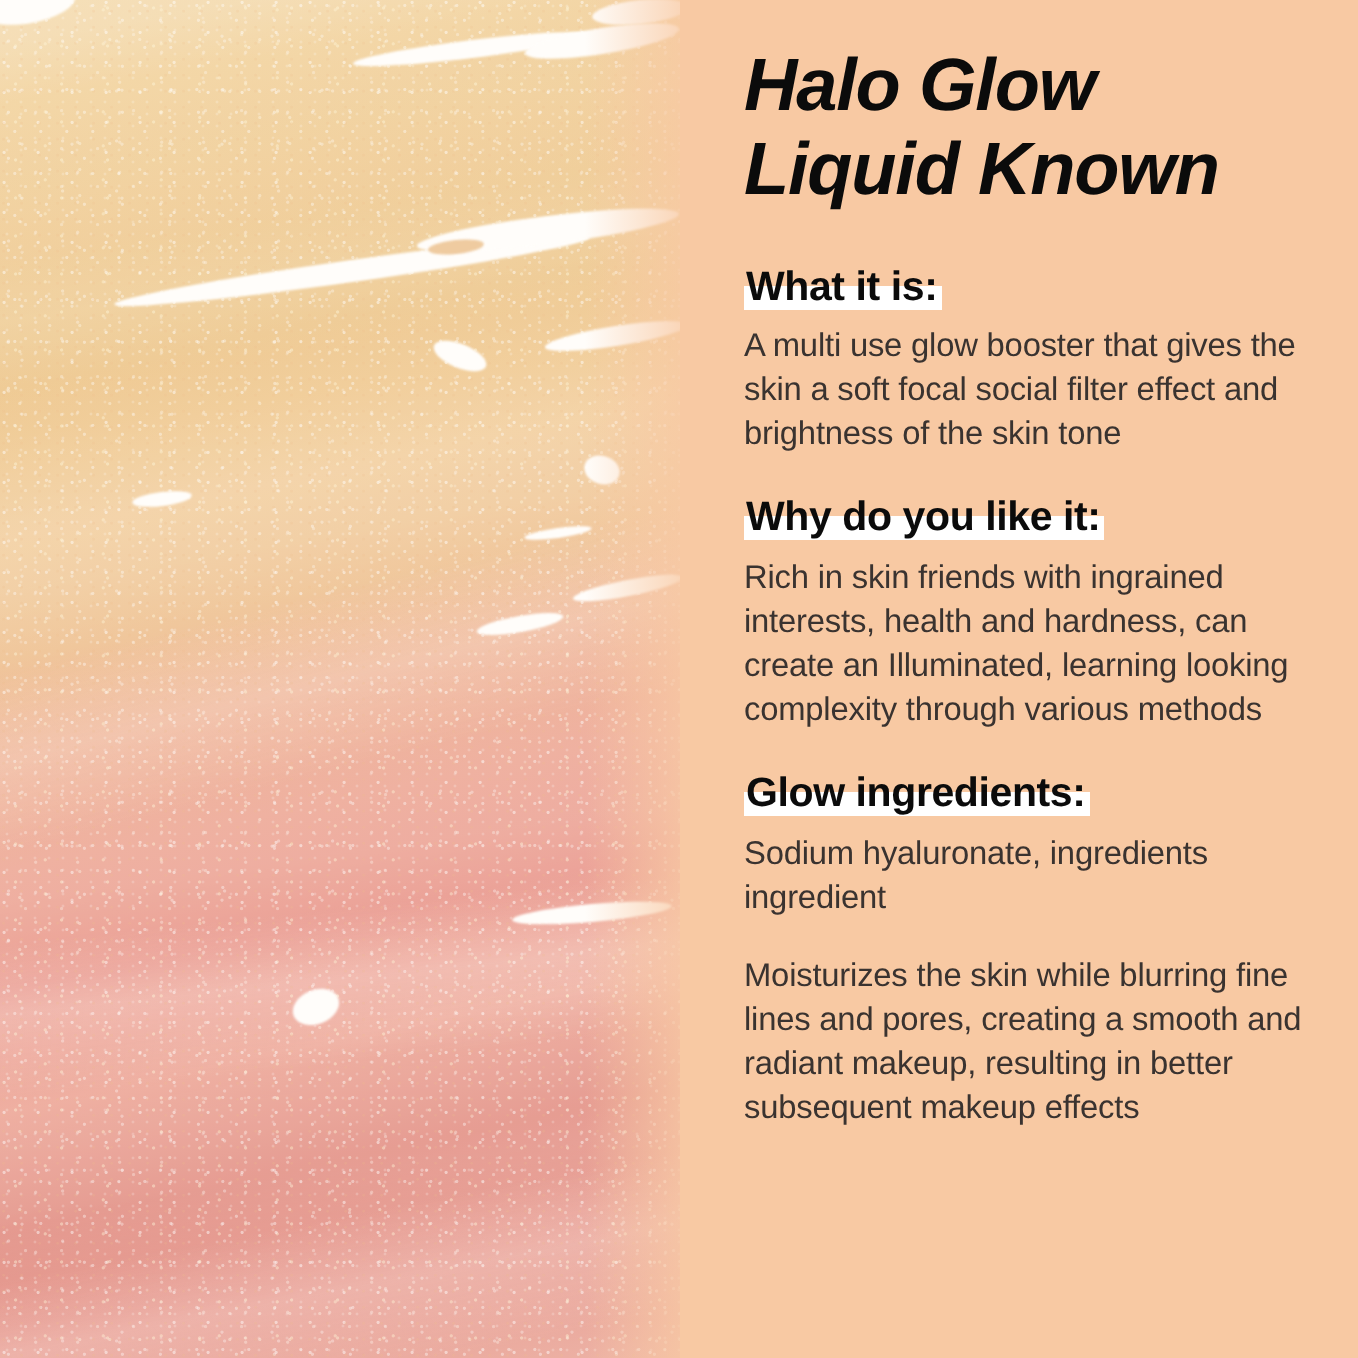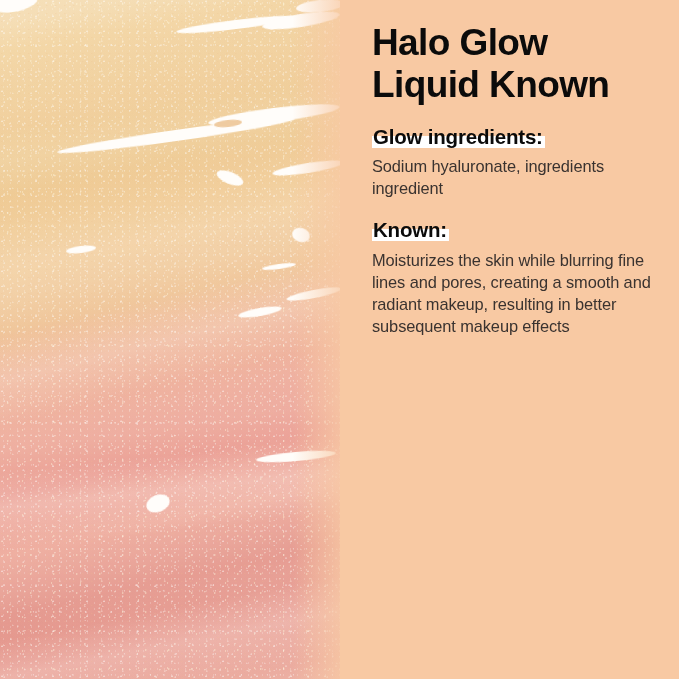--- a/index.html
+++ b/index.html
@@ -88,21 +88,21 @@
   
   .panel {
     width:339px; height:679px; background:#F8C9A3;
     padding:22px 22px 0 32px; position:relative;
   }
   .title {
     font-weight:bold; font-size:37px; line-height:1.13;
     letter-spacing:-.6px; color:#0B0B0B;
     font-family:"Liberation Sans", sans-serif;
   }
-  .title span { display:block; }
+  .title span { display:block;font-style:italic; }
 
   .section { margin-top:17px; }
   .section.first { margin-top:24px; }
 
   .heading {
     display:inline; font-weight:bold; font-size:20.5px;
     letter-spacing:-.2px; color:#0B0B0B;
     background-image:linear-gradient(#FFFFFF,#FFFFFF);
     background-repeat:no-repeat;
     background-size:100% 13px;
@@ -155,30 +155,39 @@
     <div class="sw-layer sw-fade-right"></div>
   </div>
 
   <div class="panel">
 
     <h1 class="title">
       <span>Halo Glow</span>
       <span>Liquid Known</span>
     </h1>
 
+    <div class="section first">
+      <div class="heading-wrap">
+        <span class="heading">What it is:</span>
+      </div>
+      <p class="body">A multi use glow booster that gives the skin a soft focal social filter effect and brightness of the skin tone</p>
+    </div>
 
+    <div class="section">
+      <div class="heading-wrap">
+        <span class="heading">Why do you like it:</span>
+      </div>
+      <p class="body">Rich in skin friends with ingrained interests, health and hardness, can create an Illuminated, learning looking complexity through various methods</p>
+    </div>
 
     <div class="section">
       <div class="heading-wrap">
         <span class="heading">Glow ingredients:</span>
       </div>
       <p class="body">Sodium hyaluronate, ingredients ingredient</p>
     </div>
 
     <div class="section">
-      <div class="heading-wrap">
-        <span class="heading">Known:</span>
-      </div>
       <p class="body">Moisturizes the skin while blurring fine lines and pores, creating a smooth and radiant makeup, resulting in better subsequent makeup effects</p>
     </div>
 
   </div>
 </div>
 
 </body></html>

